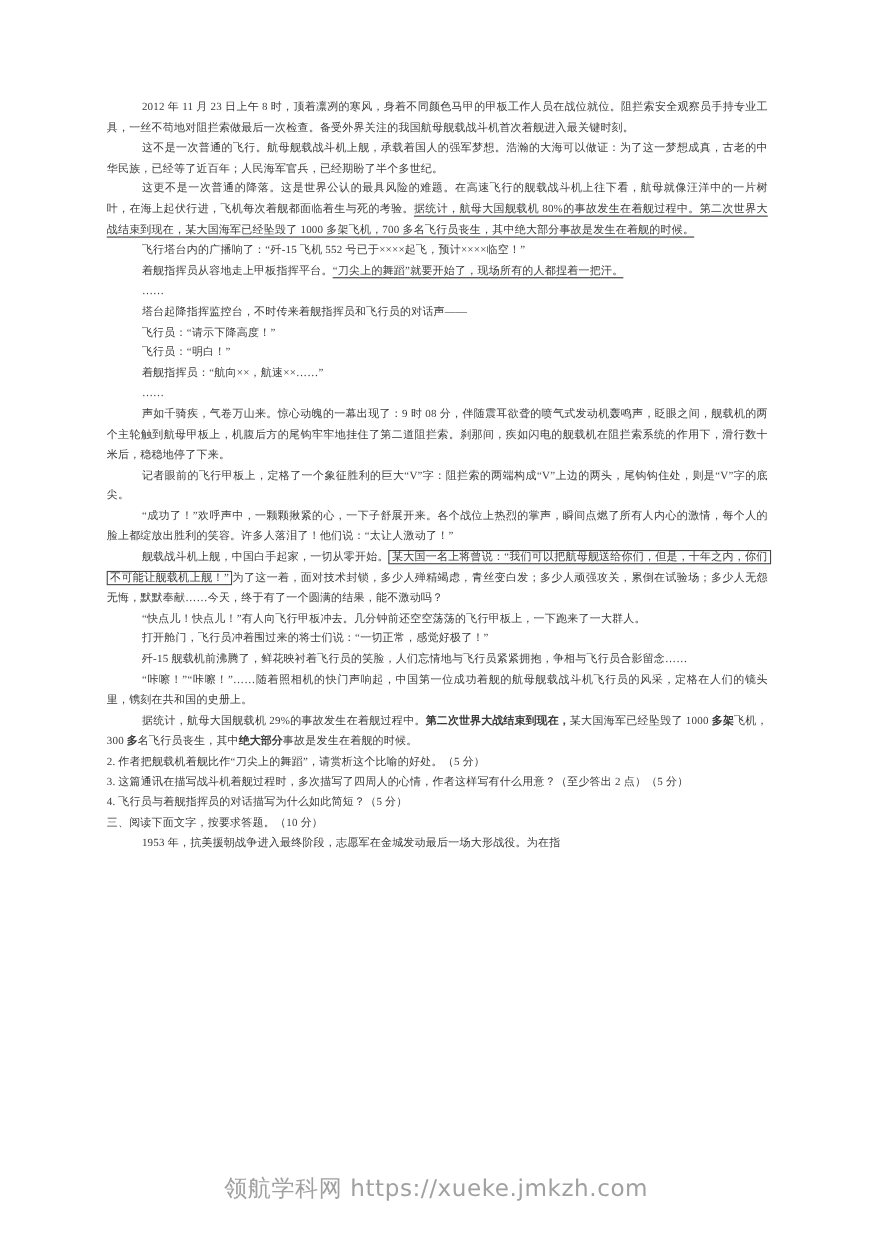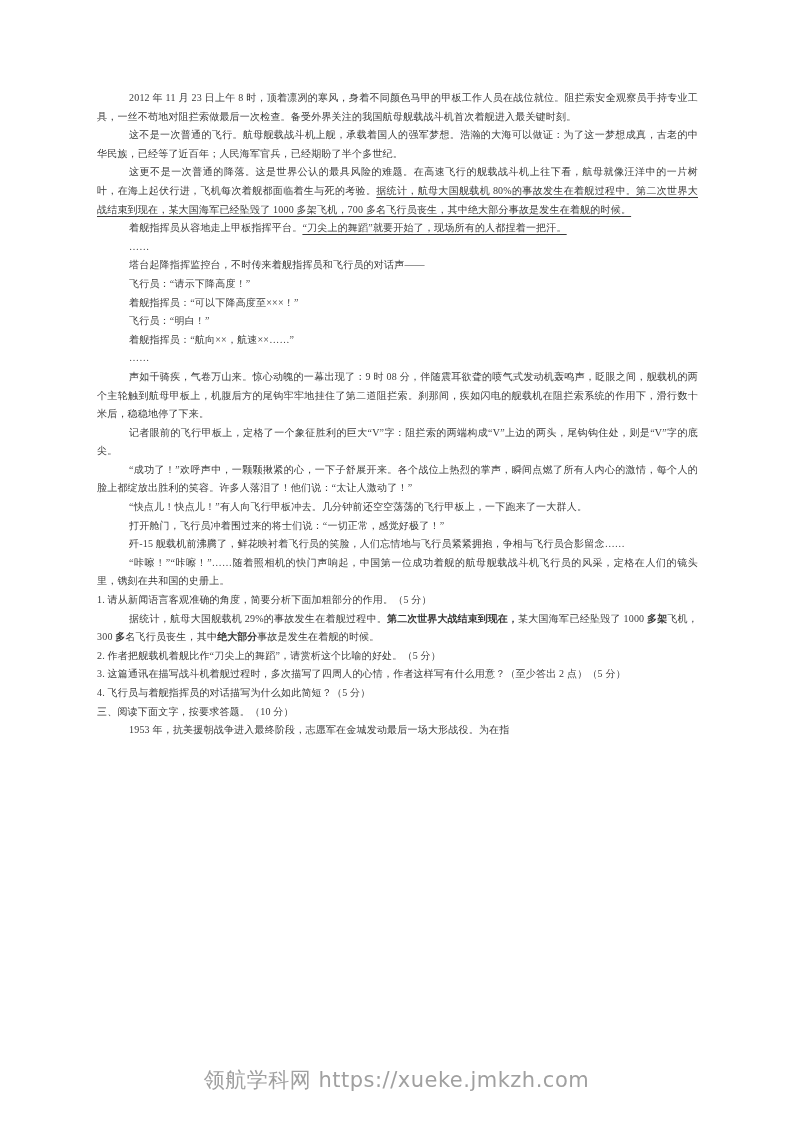--- a/index.html
+++ b/index.html
@@ -58,36 +58,36 @@
   }
 </style>
 </head>
 <body>
 
 <div class="page">
   <div class="doc" id="doc">
       <p class="para indent"><span>2012 年 11 月 23 日上午 8 时，顶着凛冽的寒风，身着不同颜色马甲的甲板工作人员在战位就位。阻拦索安全观察员手持专业工具，一丝不苟地对阻拦索做最后一次检查。备受外界关注的我国航母舰载战斗机首次着舰进入最关键时刻。</span></p>
       <p class="para indent"><span>这不是一次普通的飞行。航母舰载战斗机上舰，承载着国人的强军梦想。浩瀚的大海可以做证：为了这一梦想成真，古老的中华民族，已经等了近百年；人民海军官兵，已经期盼了半个多世纪。</span></p>
       <p class="para indent"><span>这更不是一次普通的降落。这是世界公认的最具风险的难题。在高速飞行的舰载战斗机上往下看，航母就像汪洋中的一片树叶，在海上起伏行进，飞机每次着舰都面临着生与死的考验。</span><span class="run-u">据统计，航母大国舰载机 80%的事故发生在着舰过程中。第二次世界大战结束到现在，某大国海军已经坠毁了 1000 多架飞机，700 多名飞行员丧生，其中绝大部分事故是发生在着舰的时候。</span></p>
+      <p class="para indent"><span>飞行塔台内的广播响了：“歼-15 飞机 552 号已于××××起飞，预计××××临空！”</span></p>
       <p class="para indent"><span>着舰指挥员从容地走上甲板指挥平台。</span><span class="run-u">“刀尖上的舞蹈”就要开始了，现场所有的人都捏着一把汗。</span></p>
       <p class="para indent"><span>……</span></p>
       <p class="para indent"><span>塔台起降指挥监控台，不时传来着舰指挥员和飞行员的对话声——</span></p>
       <p class="para indent"><span>飞行员：“请示下降高度！”</span></p>
-      <p class="para indent"><span>着舰指挥员：“可以下降高度至×××！”</span></p>
       <p class="para indent"><span>飞行员：“明白！”</span></p>
       <p class="para indent"><span>着舰指挥员：“航向××，航速××……”</span></p>
       <p class="para indent"><span>……</span></p>
       <p class="para indent"><span>声如千骑疾，气卷万山来。惊心动魄的一幕出现了：9 时 08 分，伴随震耳欲聋的喷气式发动机轰鸣声，眨眼之间，舰载机的两个主轮触到航母甲板上，机腹后方的尾钩牢牢地挂住了第二道阻拦索。刹那间，疾如闪电的舰载机在阻拦索系统的作用下，滑行数十米后，稳稳地停了下来。</span></p>
       <p class="para indent"><span>记者眼前的飞行甲板上，定格了一个象征胜利的巨大“V”字：阻拦索的两端构成“V”上边的两头，尾钩钩住处，则是“V”字的底尖。</span></p>
       <p class="para indent"><span>“成功了！”欢呼声中，一颗颗揪紧的心，一下子舒展开来。各个战位上热烈的掌声，瞬间点燃了所有人内心的激情，每个人的脸上都绽放出胜利的笑容。许多人落泪了！他们说：“太让人激动了！”</span></p>
+      <p class="para indent"><span>舰载战斗机上舰，中国白手起家，一切从零开始。</span><span class="run-box">某大国一名上将曾说：“我们可以把航母舰送给你们，但是，十年之内，你们不可能让舰载机上舰！”</span><span>为了这一着，面对技术封锁，多少人殚精竭虑，青丝变白发；多少人顽强攻关，累倒在试验场；多少人无怨无悔，默默奉献……今天，终于有了一个圆满的结果，能不激动吗？</span></p>
       <p class="para indent"><span>“快点儿！快点儿！”有人向飞行甲板冲去。几分钟前还空空荡荡的飞行甲板上，一下跑来了一大群人。</span></p>
       <p class="para indent"><span>打开舱门，飞行员冲着围过来的将士们说：“一切正常，感觉好极了！”</span></p>
       <p class="para indent"><span>歼-15 舰载机前沸腾了，鲜花映衬着飞行员的笑脸，人们忘情地与飞行员紧紧拥抱，争相与飞行员合影留念……</span></p>
       <p class="para indent"><span>“咔嚓！”“咔嚓！”……随着照相机的快门声响起，中国第一位成功着舰的航母舰载战斗机飞行员的风采，定格在人们的镜头里，镌刻在共和国的史册上。</span></p>
-      <p class="para"><span>1. 请从新闻语言客观准确的角度，简要分析下面加粗部分的作用。（5 分）</span></p>
       <p class="para indent"><span>据统计，航母大国舰载机 29%的事故发生在着舰过程中。</span><span class="run-b">第二次世界大战结束到现在，</span><span>某大国海军已经坠毁了 1000 </span><span class="run-b">多架</span><span>飞机，300 </span><span class="run-b">多</span><span>名飞行员丧生，其中</span><span class="run-b">绝大部分</span><span>事故是发生在着舰的时候。</span></p>
       <p class="para"><span>2. 作者把舰载机着舰比作“刀尖上的舞蹈”，请赏析这个比喻的好处。（5 分）</span></p>
       <p class="para"><span>3. 这篇通讯在描写战斗机着舰过程时，多次描写了四周人的心情，作者这样写有什么用意？（至少答出 2 点）（5 分）</span></p>
       <p class="para"><span>4. 飞行员与着舰指挥员的对话描写为什么如此简短？（5 分）</span></p>
       <p class="para"><span>三、阅读下面文字，按要求答题。（10 分）</span></p>
       <p class="para indent"><span>1953 年，抗美援朝战争进入最终阶段，志愿军在金城发动最后一场大形战役。为在指</span></p>
     </div>
   <div class="watermark">
     <span>领航学科网 https://xueke.jmkzh.com</span>
   </div>

